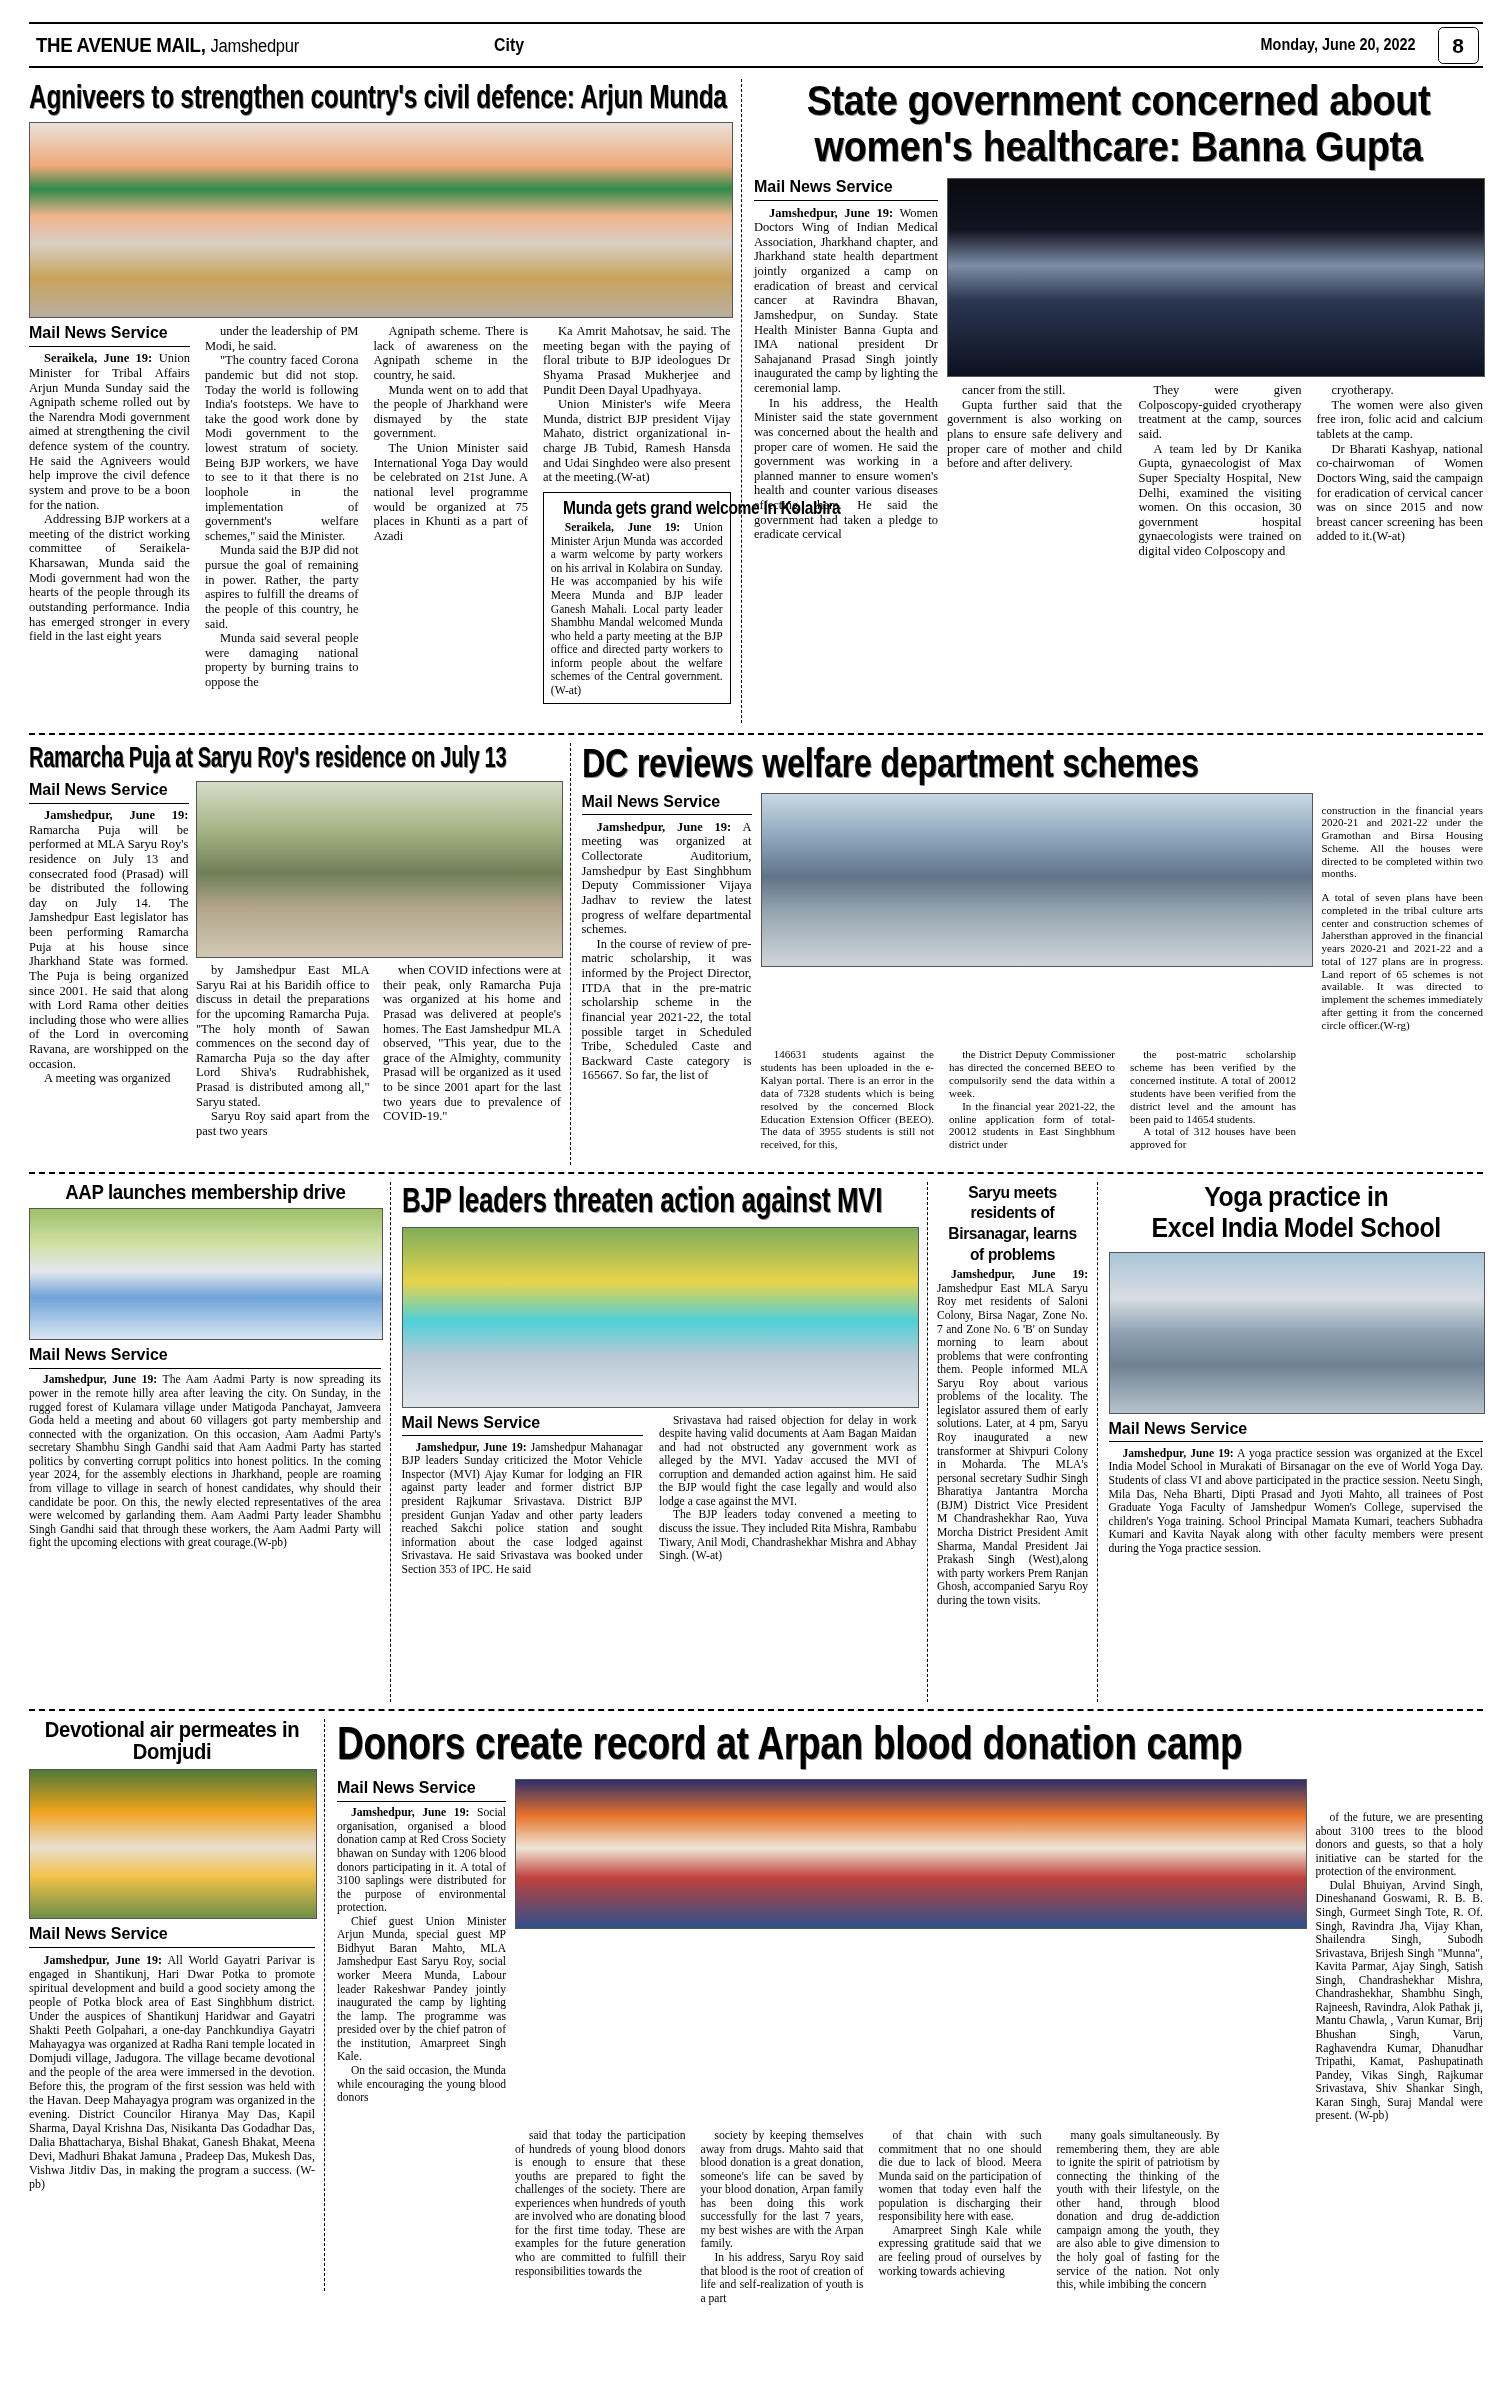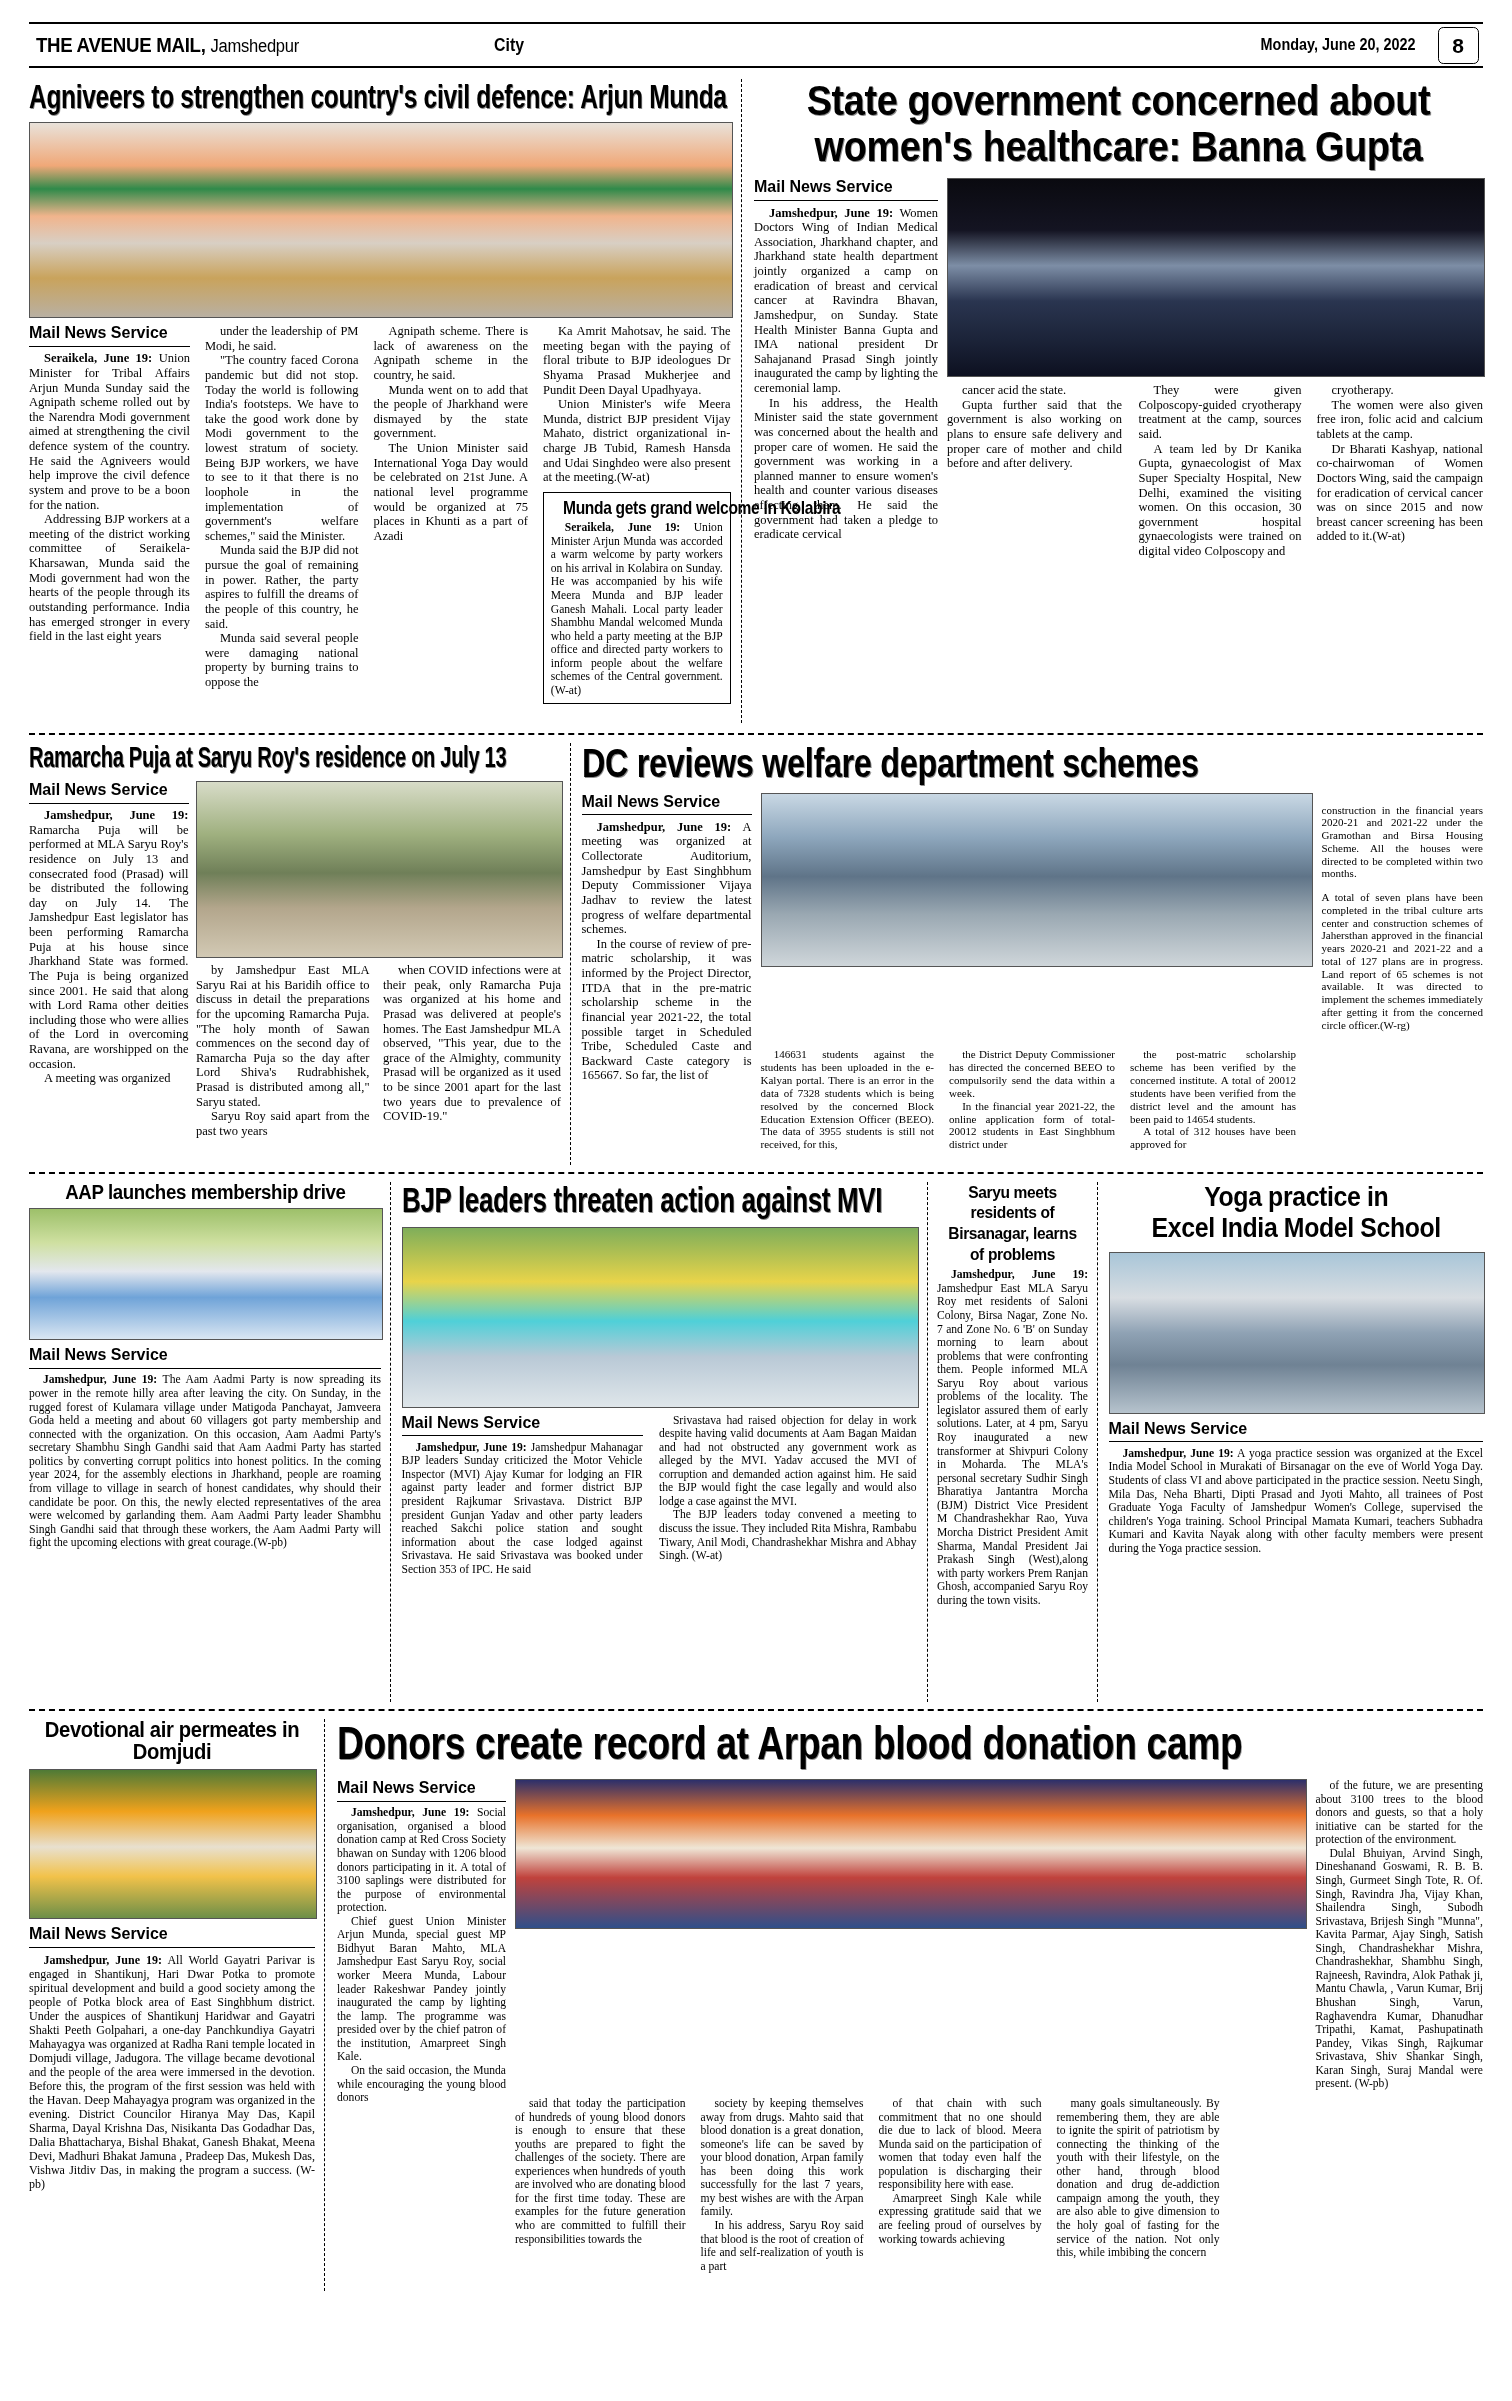--- a/index.html
+++ b/index.html
@@ -124,21 +124,21 @@
           <div class="body">
                 <p><span class="dl">Jamshedpur, June 19:</span> Women Doctors Wing of Indian Medical Association, Jharkhand chapter, and Jharkhand state health department jointly organized a camp on eradication of breast and cervical cancer at Ravindra Bhavan, Jamshedpur, on Sunday. State Health Minister Banna Gupta and IMA national president Dr Sahajanand Prasad Singh jointly inaugurated the camp by lighting the ceremonial lamp.</p>
                 <p>In his address, the Health Minister said the state government was concerned about the health and proper care of women. He said the government was working in a planned manner to ensure women's health and counter various diseases affecting them. He said the government had taken a pledge to eradicate cervical</p>
               </div>
         </div>
         <div style="flex:1;">
           <div class="photo ph2" style="height:197px;"></div>
           <div style="display:flex;margin-top:6px;">
             <div style="width:184px;padding-right:9px;box-sizing:border-box;">
               <div class="body">
-                    <p>cancer acid the state.</p>
+                    <p>cancer from the still.</p>
                     <p>Gupta further said that the government is also working on plans to ensure safe delivery and proper care of mother and child before and after delivery.</p>
                   </div>
             </div>
             <div style="width:178px;padding:0 7.5px;box-sizing:border-box;">
               <div class="body">
                     <p>They were given Colposcopy-guided cryotherapy treatment at the camp, sources said.</p>
                     <p>A team led by Dr Kanika Gupta, gynaecologist of Max Super Specialty Hospital, New Delhi, examined the visiting women. On this occasion, 30 government hospital gynaecologists were trained on digital video Colposcopy and</p>
                   </div>
             </div>
             <div style="flex:1;padding-left:7.5px;box-sizing:border-box;">
@@ -333,21 +333,21 @@
                 <p><span class="dl">Jamshedpur, June 19:</span> Social organisation, organised a blood donation camp at Red Cross Society bhawan on Sunday with 1206 blood donors participating in it. A total of 3100 saplings were distributed for the purpose of environmental protection.</p>
                 <p>Chief guest Union Minister Arjun Munda, special guest MP Bidhyut Baran Mahto, MLA Jamshedpur East Saryu Roy, social worker Meera Munda, Labour leader Rakeshwar Pandey jointly inaugurated the camp by lighting the lamp. The programme was presided over by the chief patron of the institution, Amarpreet Singh Kale.</p>
                 <p>On the said occasion, the Munda while encouraging the young blood donors</p>
               </div>
         </div>
         <div style="flex:1;">
           <div style="display:flex;">
             <div style="flex:1;">
               <div class="photo ph9" style="height:148px;"></div>
             </div>
-            <div style="width:178px;padding-left:10.5px;box-sizing:border-box;">
+            <div style="width:178px;padding-left:10.5px;box-sizing:border-box;margin-top:32px;">
               <div class="body" style="font-size:11.6px;">
                     <p>of the future, we are presenting about 3100 trees to the blood donors and guests, so that a holy initiative can be started for the protection of the environment.</p>
                     <p>Dulal Bhuiyan, Arvind Singh, Dineshanand Goswami, R. B. B. Singh, Gurmeet Singh Tote, R. Of. Singh, Ravindra Jha, Vijay Khan, Shailendra Singh, Subodh Srivastava, Brijesh Singh "Munna", Kavita Parmar, Ajay Singh, Satish Singh, Chandrashekhar Mishra, Chandrashekhar, Shambhu Singh, Rajneesh, Ravindra, Alok Pathak ji, Mantu Chawla, , Varun Kumar, Brij Bhushan Singh, Varun, Raghavendra Kumar, Dhanudhar Tripathi, Kamat, Pashupatinath Pandey, Vikas Singh, Rajkumar Srivastava, Shiv Shankar Singh, Karan Singh, Suraj Mandal were present. (W-pb)</p>
                   </div>
             </div>
           </div>
           <div style="display:flex;margin-top:6px;">
             <div style="width:178px;padding-right:7.5px;box-sizing:border-box;">
               <div class="body" style="font-size:11.6px;">
                     <p>said that today the participation of hundreds of young blood donors is enough to ensure that these youths are prepared to fight the challenges of the society. There are experiences when hundreds of youth are involved who are donating blood for the first time today. These are examples for the future generation who are committed to fulfill their responsibilities towards the</p>

